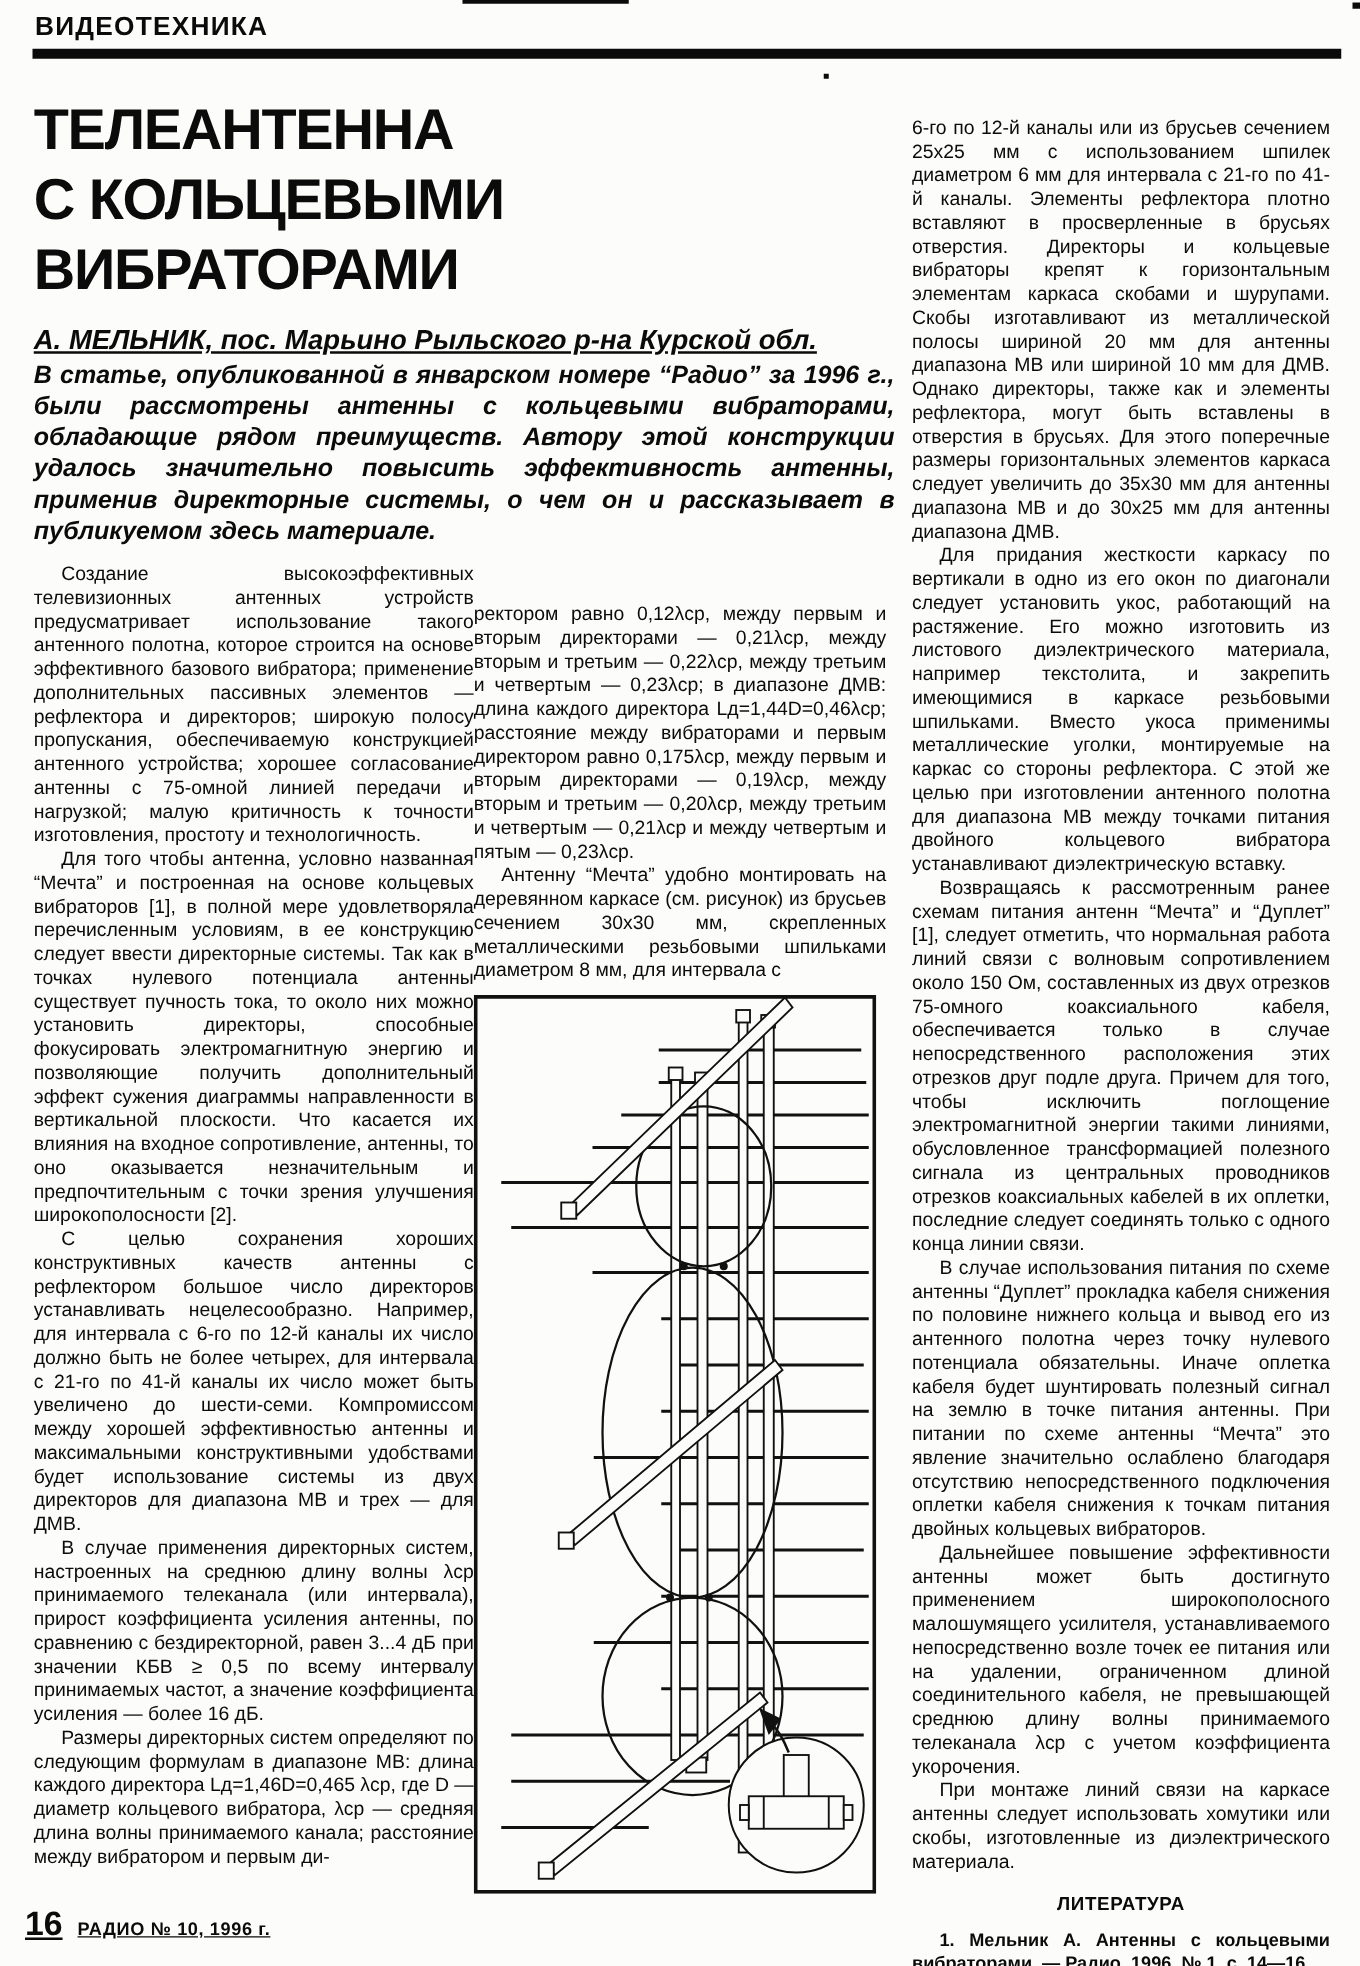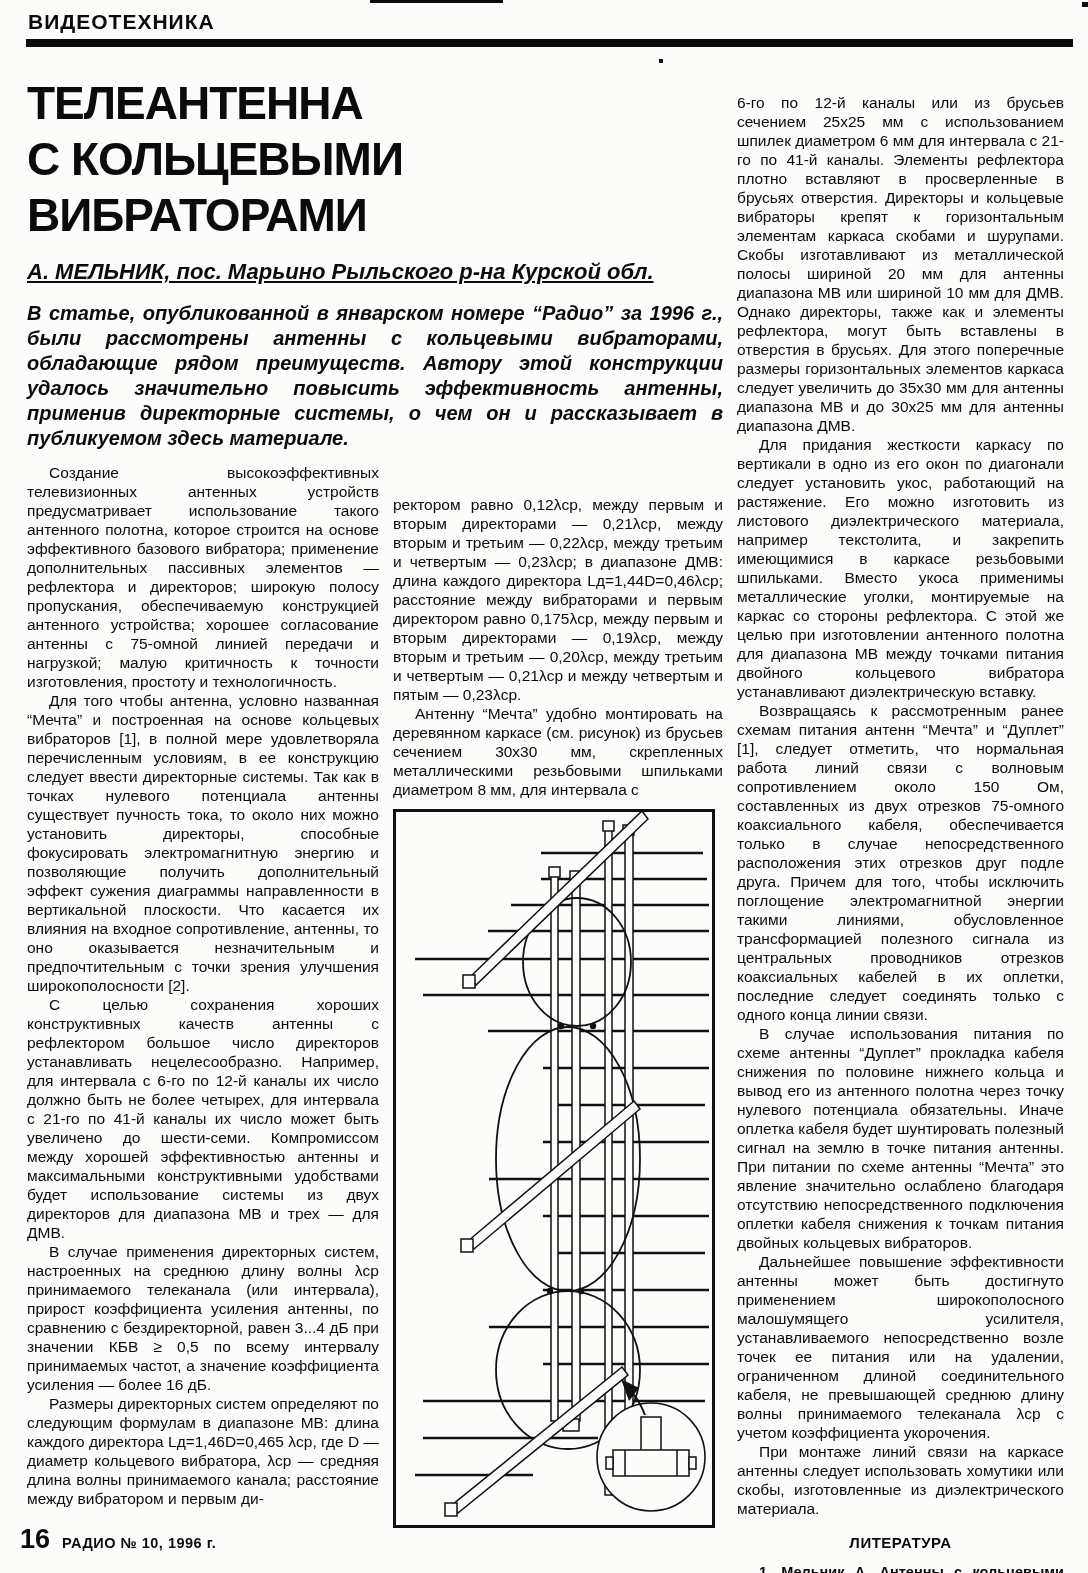--- a/index.html
+++ b/index.html
@@ -29,45 +29,45 @@
   .title {
     margin-top:28px;
     font-size:46px; line-height:56px; font-weight:700; 
     letter-spacing:-1px; white-space:pre-line;
   }
   .author {
     margin-top:16px;
     font-size:22px; font-weight:700; font-style:italic;text-decoration:underline;
   }
   .lead {
-    margin-top:16px;
+    margin-top:3px;
     font-size:20px; line-height:25px; font-weight:700; font-style:italic;
     text-align:justify;
   }
-  .two-col { display:flex; gap:14px; margin-top:12px; }
+  .two-col { display:flex; gap:0; margin-top:12px; }
   .col-left { width:352px; }
   .col-mid { width:330px; }
   .body-text p {
     font-size:15.5px; line-height:19px; text-align:justify;
     text-indent:22px;
     hyphens:auto; -webkit-hyphens:auto;
   }
   .body-text p.no-indent { text-indent:0;margin-top:32px; }
   .lit-heading {
     margin:16px 0 12px 0; text-align:center;
     font-size:15px; font-weight:700; letter-spacing:0.5px;
   }
   .lit-items p {
     font-size:14.5px; line-height:18px; text-align:justify; text-indent:22px;
     font-weight:700;
   }
   .figure-box { margin-top:10px; width:322px; }
   .footer {
     position:absolute; left:20px; top:1524px;
-    display:flex; align-items:baseline; gap:12px;
+    display:flex; align-items:baseline; gap:12px;text-decoration:underline;
   }
   .page-number { font-size:27px; font-weight:700; }
   .issue-info { font-size:14.5px; font-weight:700; letter-spacing:0.5px; }
 </style>
 </head>
 <body>
 
 <div class="page">
 
   <div class="kicker">ВИДЕОТЕХНИКА</div>

